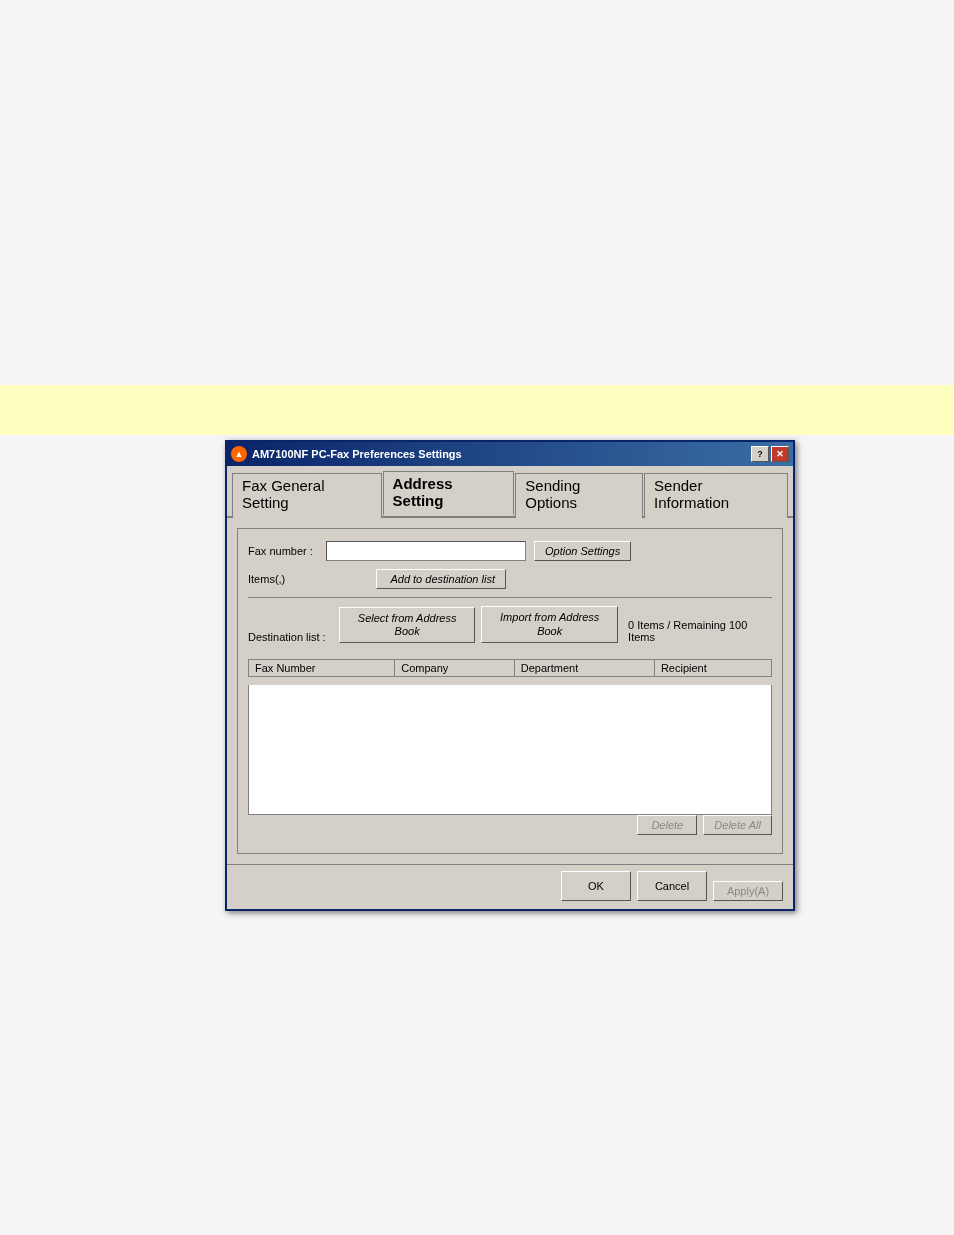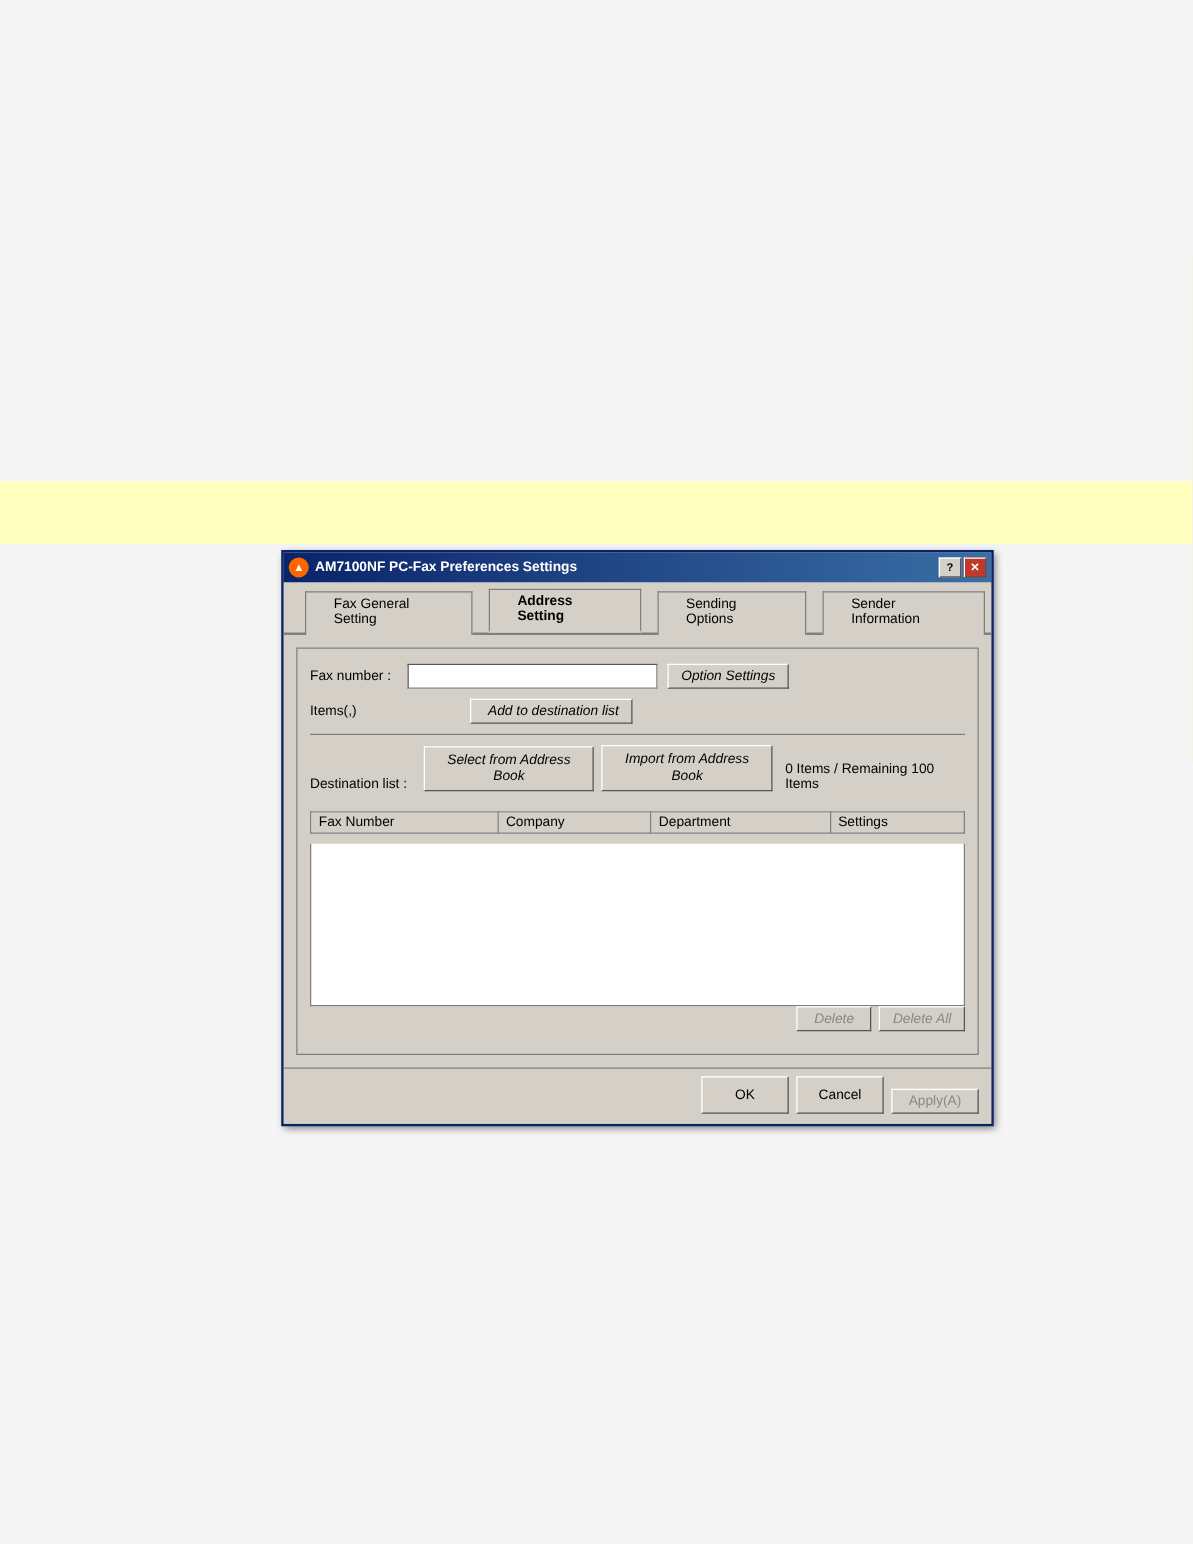--- a/index.html
+++ b/index.html
@@ -109,30 +109,29 @@
     
     .tab-bar {
       display: flex;
       background: #d4d0c8;
       padding: 5px 5px 0 5px;
       gap: 1px;
       border-bottom: 2px solid #808080;
     }
 
     .tab {
-      padding: 3px 22px;
+      padding: 3px 9px;
       background: #d4d0c8;
       border: 1px solid #808080;
       border-bottom: none;
       cursor: pointer;
-      font-size: 11px;
+      font-size: 15px;
       color: #000;
       position: relative;
       top: 2px;
-      margin-left: 12px;
     }
 
     .tab.active {
       background: #d4d0c8;
       border: 1px solid #808080;
       border-bottom: 2px solid #d4d0c8;
       font-weight: bold;
       top: 0px;
       z-index: 1;
       padding-bottom: 5px;
@@ -322,21 +321,21 @@
         <button class="win-button" style="min-width:80px; white-space:normal; line-height:1.2; height:37px; padding:2px 6px;">Import from Address Book</button>
         <span class="items-info">0 Items / Remaining 100 Items</span>
       </div>
 
       <table class="dest-table">
         <thead>
           <tr>
             <th>Fax Number</th>
             <th>Company</th>
             <th>Department</th>
-            <th>Settings</th>
+            <th>Recipient</th>
           </tr>
         </thead>
       </table>
       <div class="table-body-area"></div>
 
       <div class="delete-row">
         <button class="win-button disabled" disabled="">Delete</button>
         <button class="win-button disabled" disabled="">Delete All</button>
       </div>
 

